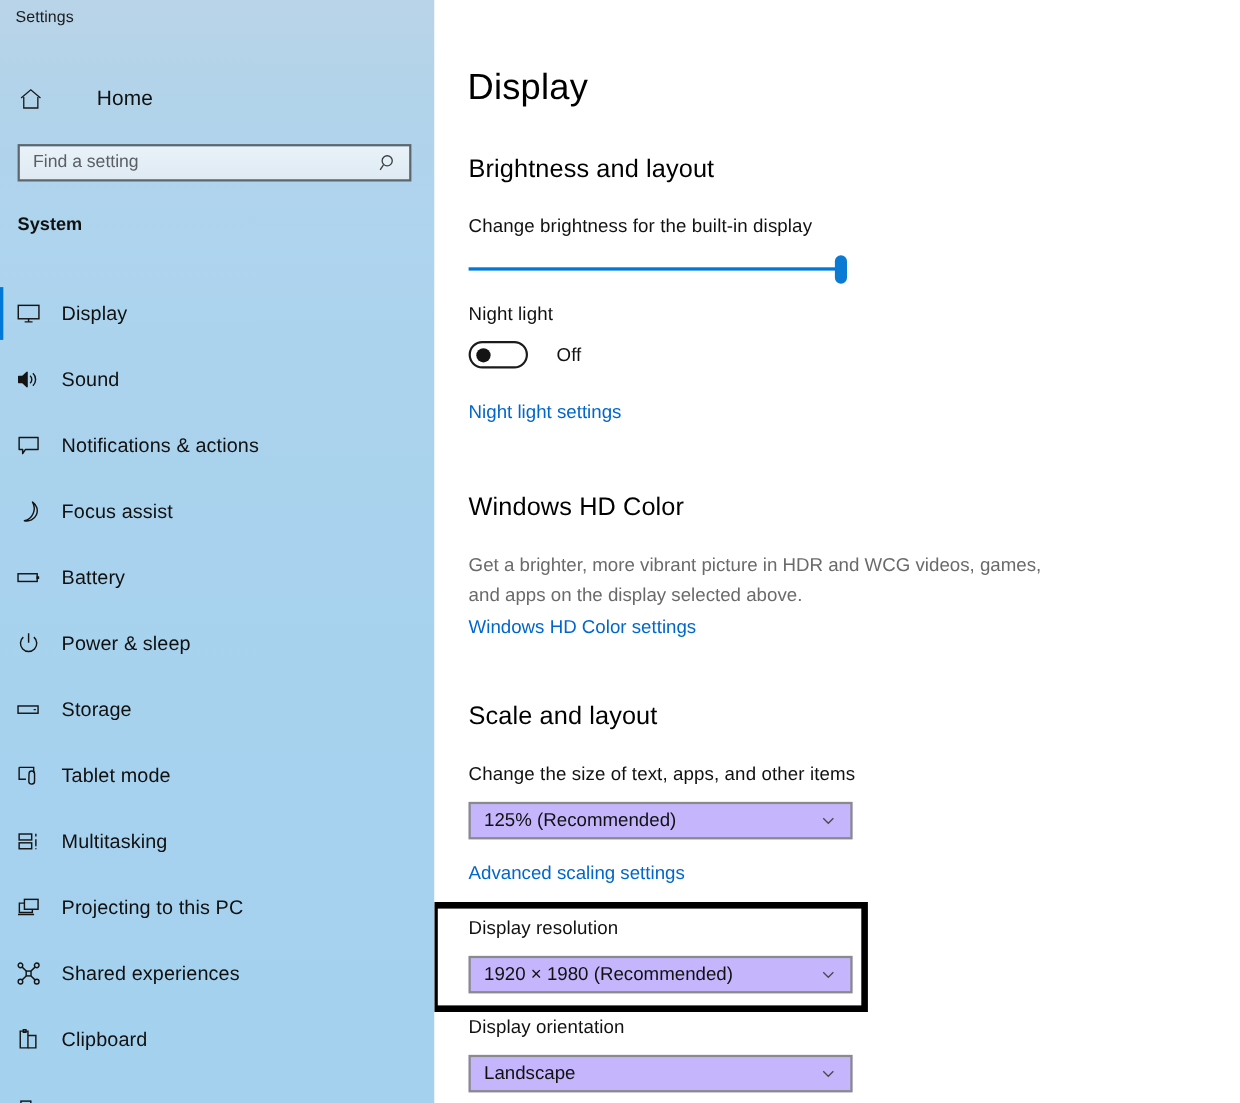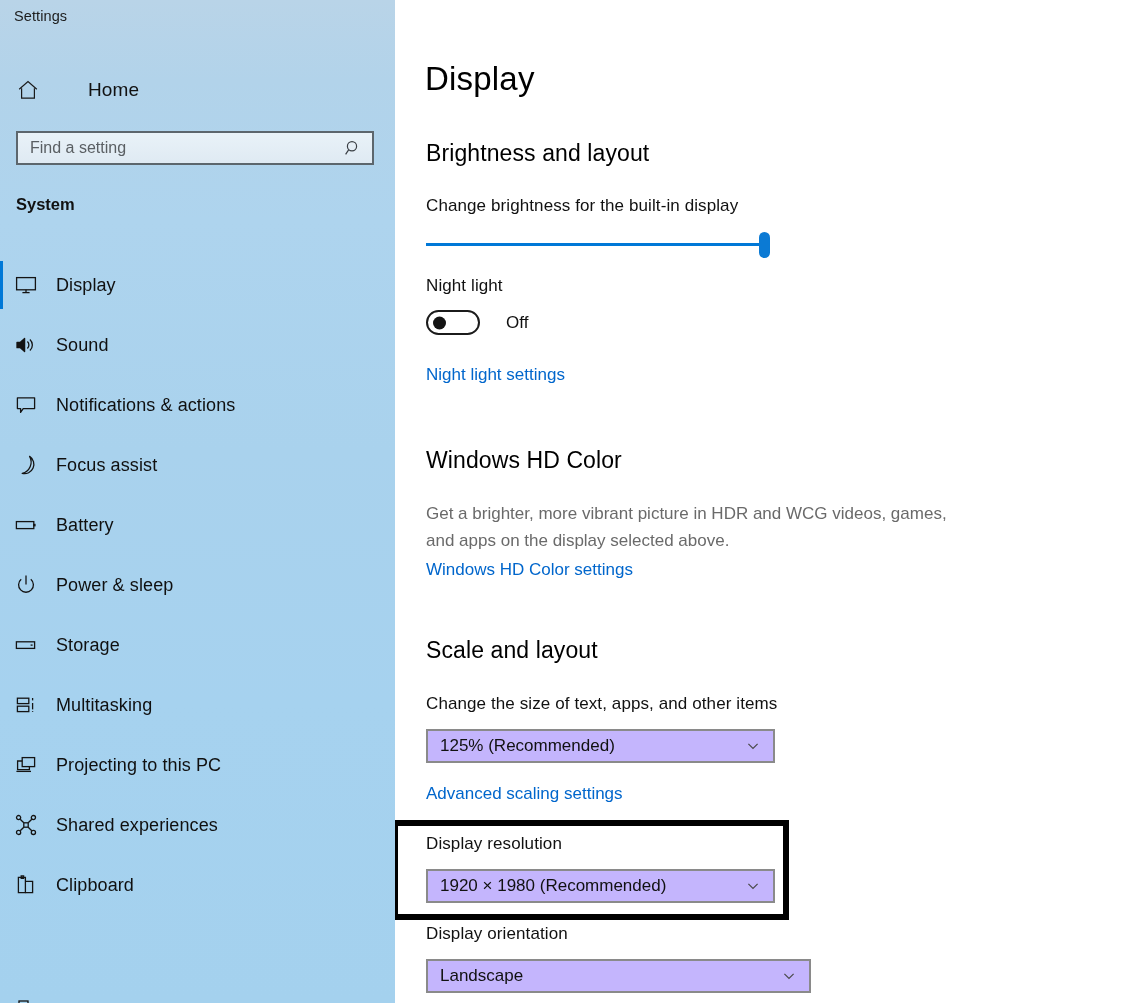--- a/index.html
+++ b/index.html
@@ -408,20 +408,31 @@
         <span class="sel-bar"></span>
         <span class="nav-icon">
           <svg width="24" height="24" viewBox="0 0 24 24" fill="none" stroke="#141414" stroke-width="1.3">
             <rect x="2.4" y="8.8" width="18.2" height="6.6"></rect>
             <path d="M16.6 12.1 H18.6"></path>
           </svg>
         </span>
         <span class="nav-label">Storage</span>
       </div>
 
+      <div class="nav-item">
+        <span class="sel-bar"></span>
+        <span class="nav-icon">
+          <svg width="24" height="24" viewBox="0 0 24 24" fill="none" stroke="#141414" stroke-width="1.3">
+            <path d="M3.4 4.6 H16.6 V9.4"></path>
+            <path d="M3.4 4.6 V15.4 H9.6"></path>
+            <path d="M12.4 10.4 A2.5 2.5 0 0 1 17.4 10.4 V17 A2.6 2.6 0 0 1 12.2 17.4 Z" stroke-linejoin="round"></path>
+          </svg>
+        </span>
+        <span class="nav-label">Tablet mode</span>
+      </div>
 
       <div class="nav-item">
         <span class="sel-bar"></span>
         <span class="nav-icon">
           <svg width="24" height="24" viewBox="0 0 24 24" fill="none" stroke="#141414" stroke-width="1.3">
             <rect x="3.4" y="5.2" width="11.4" height="5.4"></rect>
             <rect x="3.4" y="13.2" width="11.4" height="5.4"></rect>
             <path d="M18.6 5 V7.4"></path>
               <path d="M18.6 10 V16.4"></path>
               <path d="M18.6 18.2 V19"></path>
@@ -537,21 +548,21 @@
         <svg width="16" height="16" viewBox="0 0 16 16" fill="none" stroke="#4a4a4a" stroke-width="1.2">
           <path d="M3.4 5.8 L8 10.4 L12.6 5.8"></path>
         </svg>
       </span>
     </div>
 
     <div class="annotation-box"></div>
 
     <div class="lbl" style="top:924px">Display orientation</div>
 
-    <div class="dropdown" style="top:959px;width:385px">
+    <div class="dropdown" style="top:959px;width:349px">
       <span class="value">Landscape</span>
       <span class="chev">
         <svg width="16" height="16" viewBox="0 0 16 16" fill="none" stroke="#4a4a4a" stroke-width="1.2">
           <path d="M3.4 5.8 L8 10.4 L12.6 5.8"></path>
         </svg>
       </span>
     </div>
 
   </div>
 </div>

